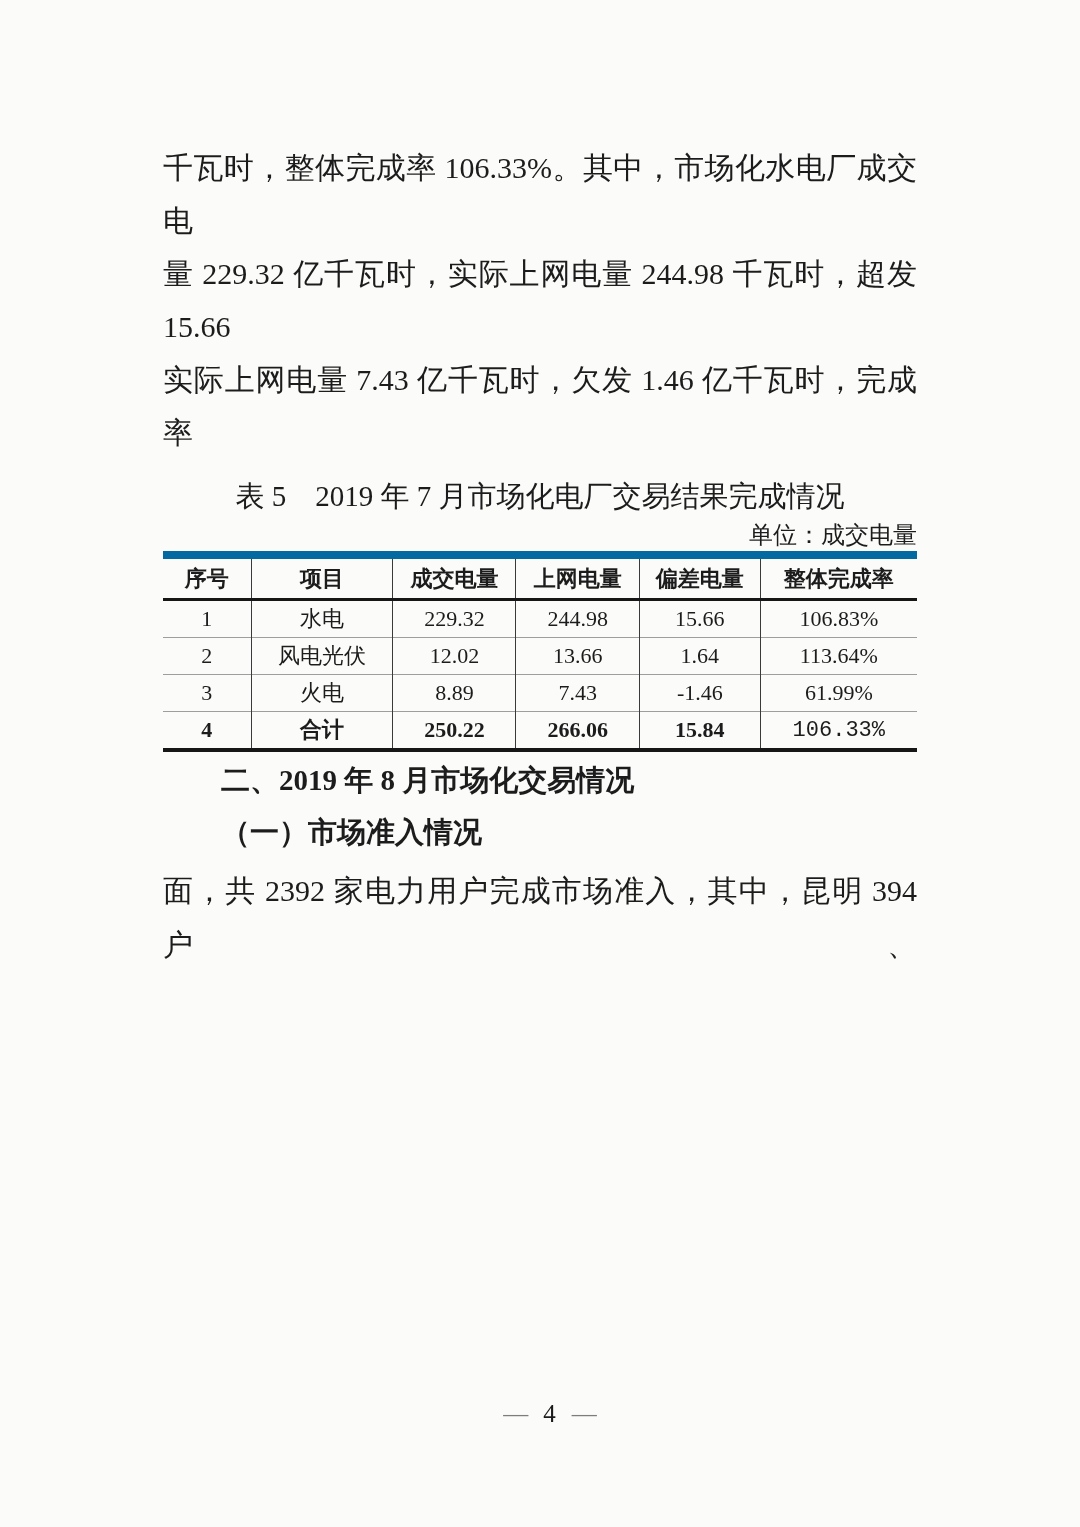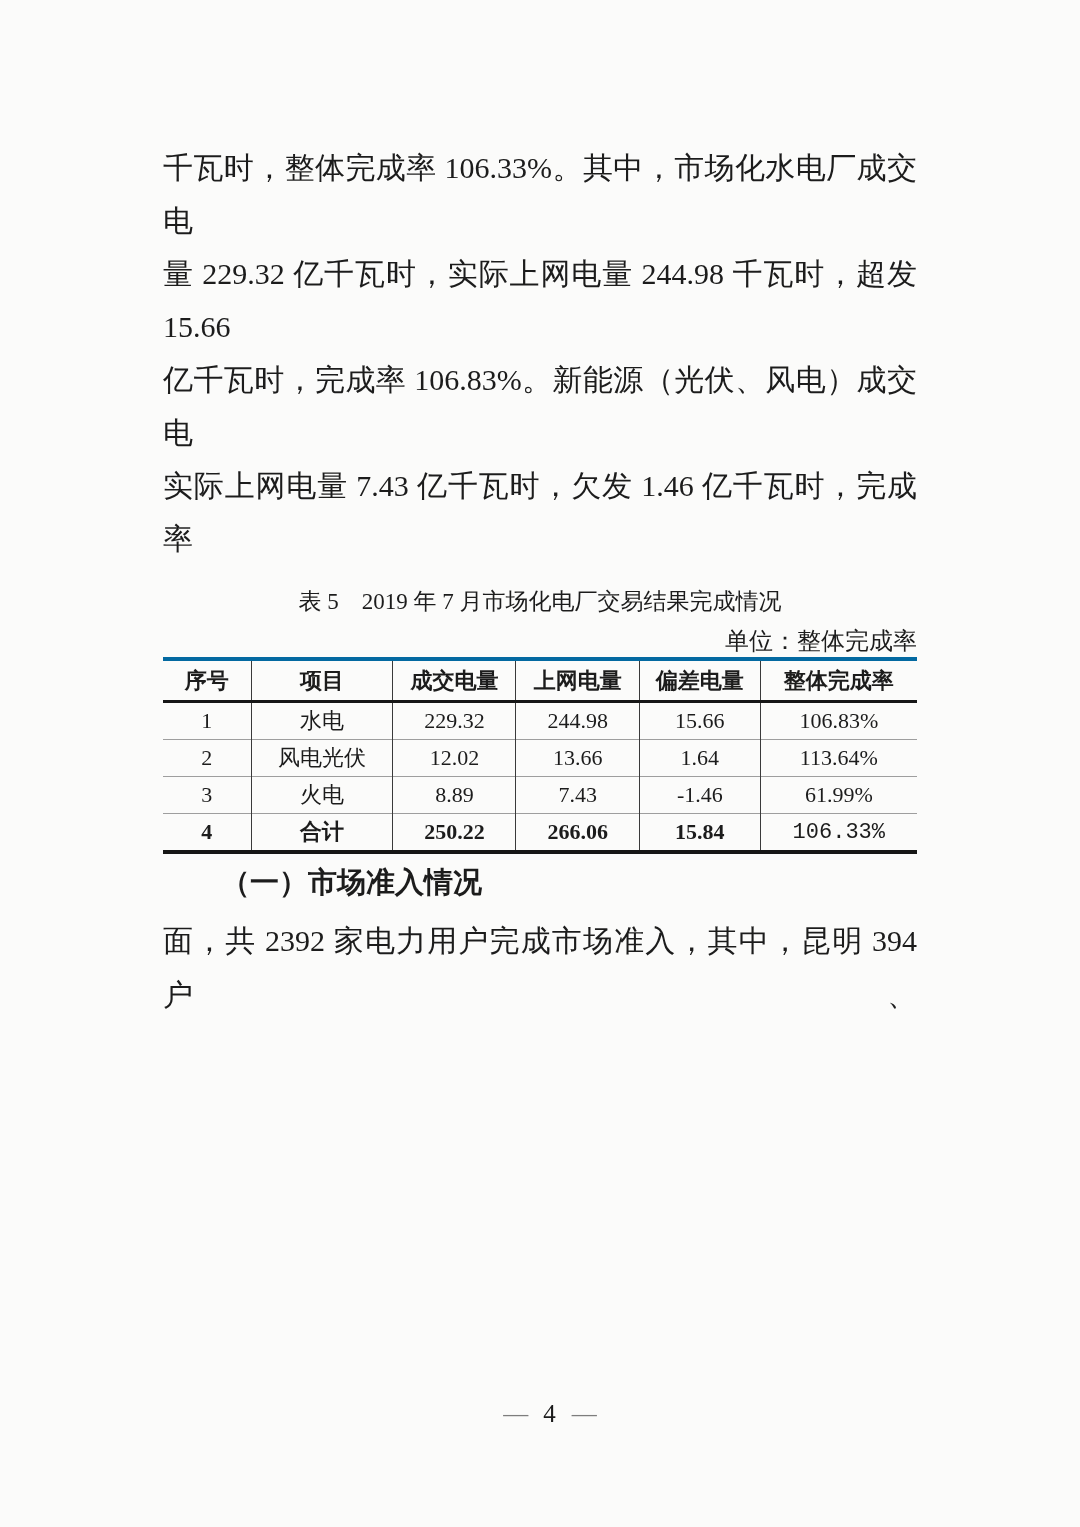--- a/index.html
+++ b/index.html
@@ -32,35 +32,35 @@
     text-align-last: justify;
   }
   .para2 .tl { line-height: 54px; }
   .tl.ll { text-align-last: left; }
   .tl.indent { text-indent: 56px; }
   .para1 { margin-top: 141px; }
   .para2 { margin-top: 8px; }
 
   .tbl-caption {
     margin-top: 16px;
-    font-size: 23px;
+    font-size: 29px;
     line-height: 42px;
     text-align: center;
   }
   .tbl-unit {
     margin-top: 2px;
     font-size: 24px;
     line-height: 32px;
     text-align: right;
   }
   table.results {
     width: 100%;
     table-layout: fixed;
     border-collapse: collapse;
-    border-top: 4px solid #0369a1;
+    border-top: 8px solid #0369a1;
     border-bottom: 4px solid #161616;
   }
   table.results th {
     font-size: 22px;
     font-weight: bold;
     height: 39px;
     border-bottom: 3px solid #161616;
   }
   table.results td {
     font-size: 22px;
@@ -99,26 +99,25 @@
 </style>
 </head>
 <body>
 
 <div class="page">
   <div class="content">
 
     <div class="para1">
       <div class="tl">千瓦时，整体完成率 106.33%。其中，市场化水电厂成交电</div>
       <div class="tl">量 229.32 亿千瓦时，实际上网电量 244.98 千瓦时，超发 15.66</div>
-      <div class="tl">亿千瓦时，完成率 106.83%。新能源（光伏、风电）成交电</div>
       <div class="tl">实际上网电量 7.43 亿千瓦时，欠发 1.46 亿千瓦时，完成率</div>
     </div>
 
     <div class="tbl-caption">表 5　2019 年 7 月市场化电厂交易结果完成情况</div>
-    <div class="tbl-unit">单位：整体完成率</div>
+    <div class="tbl-unit">单位：成交电量</div>
 
     <table class="results">
       <colgroup>
         <col style="width:11.7%">
         <col style="width:18.8%">
         <col style="width:16.3%">
         <col style="width:16.4%">
         <col style="width:16.0%">
         <col style="width:20.8%">
       </colgroup>
@@ -161,20 +160,21 @@
           <td>4</td>
           <td>合计</td>
           <td>250.22</td>
           <td>266.06</td>
           <td>15.84</td>
           <td>106.33%</td>
         </tr>
       </tbody>
     </table>
 
+    <div class="h first">二、2019 年 8 月市场化交易情况</div>
     <div class="h second">（一）市场准入情况</div>
 
     <div class="para2">
       <div class="tl">面，共 2392 家电力用户完成市场准入，其中，昆明 394 户、</div>
 
     </div>
 
   </div>
 
   <div class="footer">

